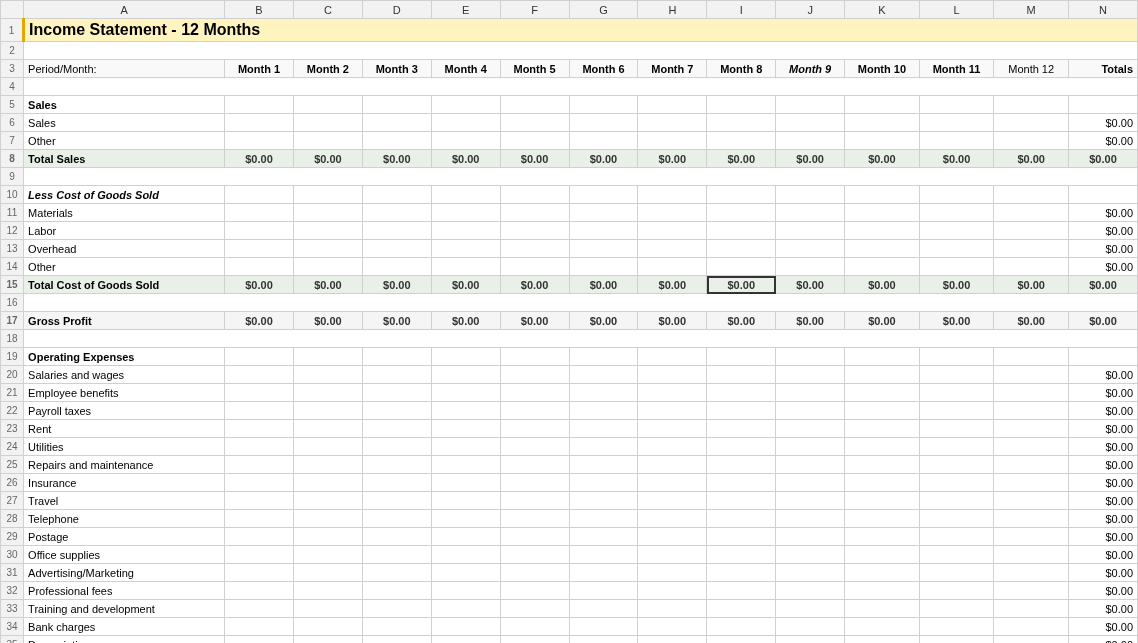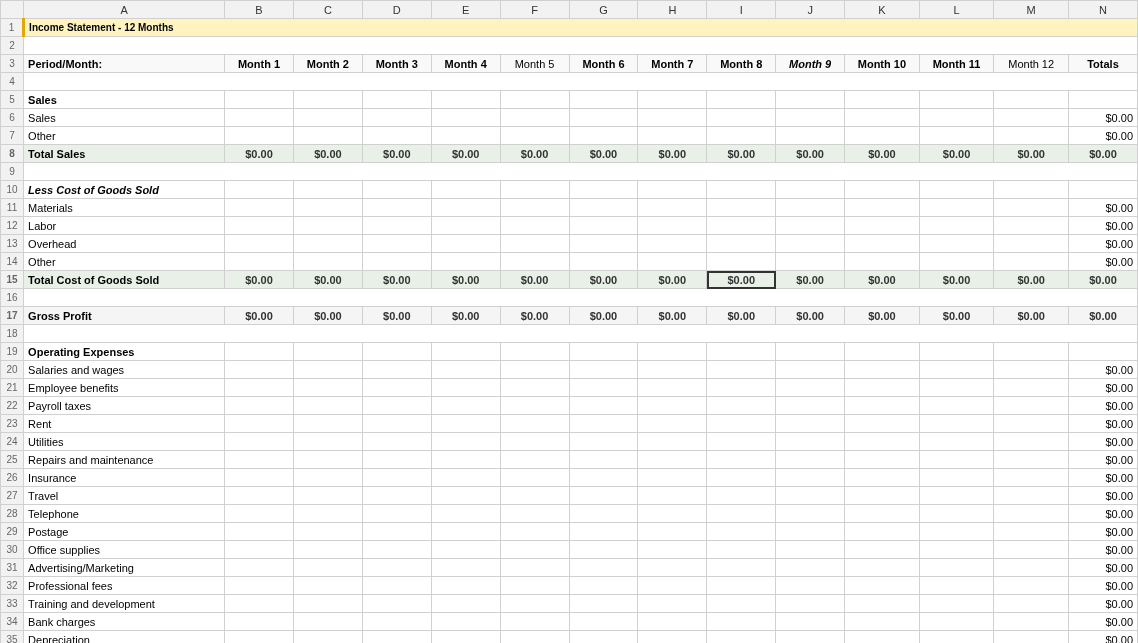--- a/index.html
+++ b/index.html
@@ -112,44 +112,44 @@
       <td class="col-header">K</td>
       <td class="col-header">L</td>
       <td class="col-header">M</td>
       <td class="col-header">N</td>
     </tr>
   </thead>
   <tbody>
 
     <tr>
       <td class="row-num">1</td>
-      <td colspan="14" style="background:#fff3c0; border-left:3px solid #e0a800; font-weight:bold; font-size:10px;">Income Statement - 12 Months</td>
+      <td colspan="14" style="background:#fff3c0; border-left:3px solid #e0a800; font-weight:bold; font-size:16px;">Income Statement - 12 Months</td>
     </tr>
 
     <tr>
       <td class="row-num">2</td>
       <td colspan="14"></td>
     </tr>
 
     <tr style="background:#f9f9f9;">
       <td class="row-num">3</td>
-      <td style="font-weight:bold;">Period/Month:</td>
+      <td style="font-weight:normal;">Period/Month:</td>
       <td class="data-cell" style="font-weight:bold;">Month 1</td>
       <td class="data-cell" style="font-weight:bold;">Month 2</td>
       <td class="data-cell" style="font-weight:bold;">Month 3</td>
       <td class="data-cell" style="font-weight:bold;">Month 4</td>
-      <td class="data-cell" style="font-weight:normal;">Month 5</td>
+      <td class="data-cell" style="font-weight:bold;">Month 5</td>
       <td class="data-cell" style="font-weight:bold;">Month 6</td>
       <td class="data-cell" style="font-weight:bold;">Month 7</td>
       <td class="data-cell" style="font-weight:bold;">Month 8</td>
       <td class="data-cell" style="font-weight:bold;font-style:italic;">Month 9</td>
       <td class="data-cell" style="font-weight:bold;">Month 10</td>
       <td class="data-cell" style="font-weight:bold;">Month 11</td>
       <td class="data-cell" style="font-weight:normal;margin-top:40px;">Month 12</td>
-      <td class="data-cell" style="font-weight:bold;">Totals</td>
+      <td class="data-cell" style="font-weight:bold;text-align:right;">Totals</td>
     </tr>
 
     <tr>
       <td class="row-num">4</td>
       <td colspan="14"></td>
     </tr>
 
     <tr>
       <td class="row-num">5</td>
       <td class="bold-label">Sales</td>

